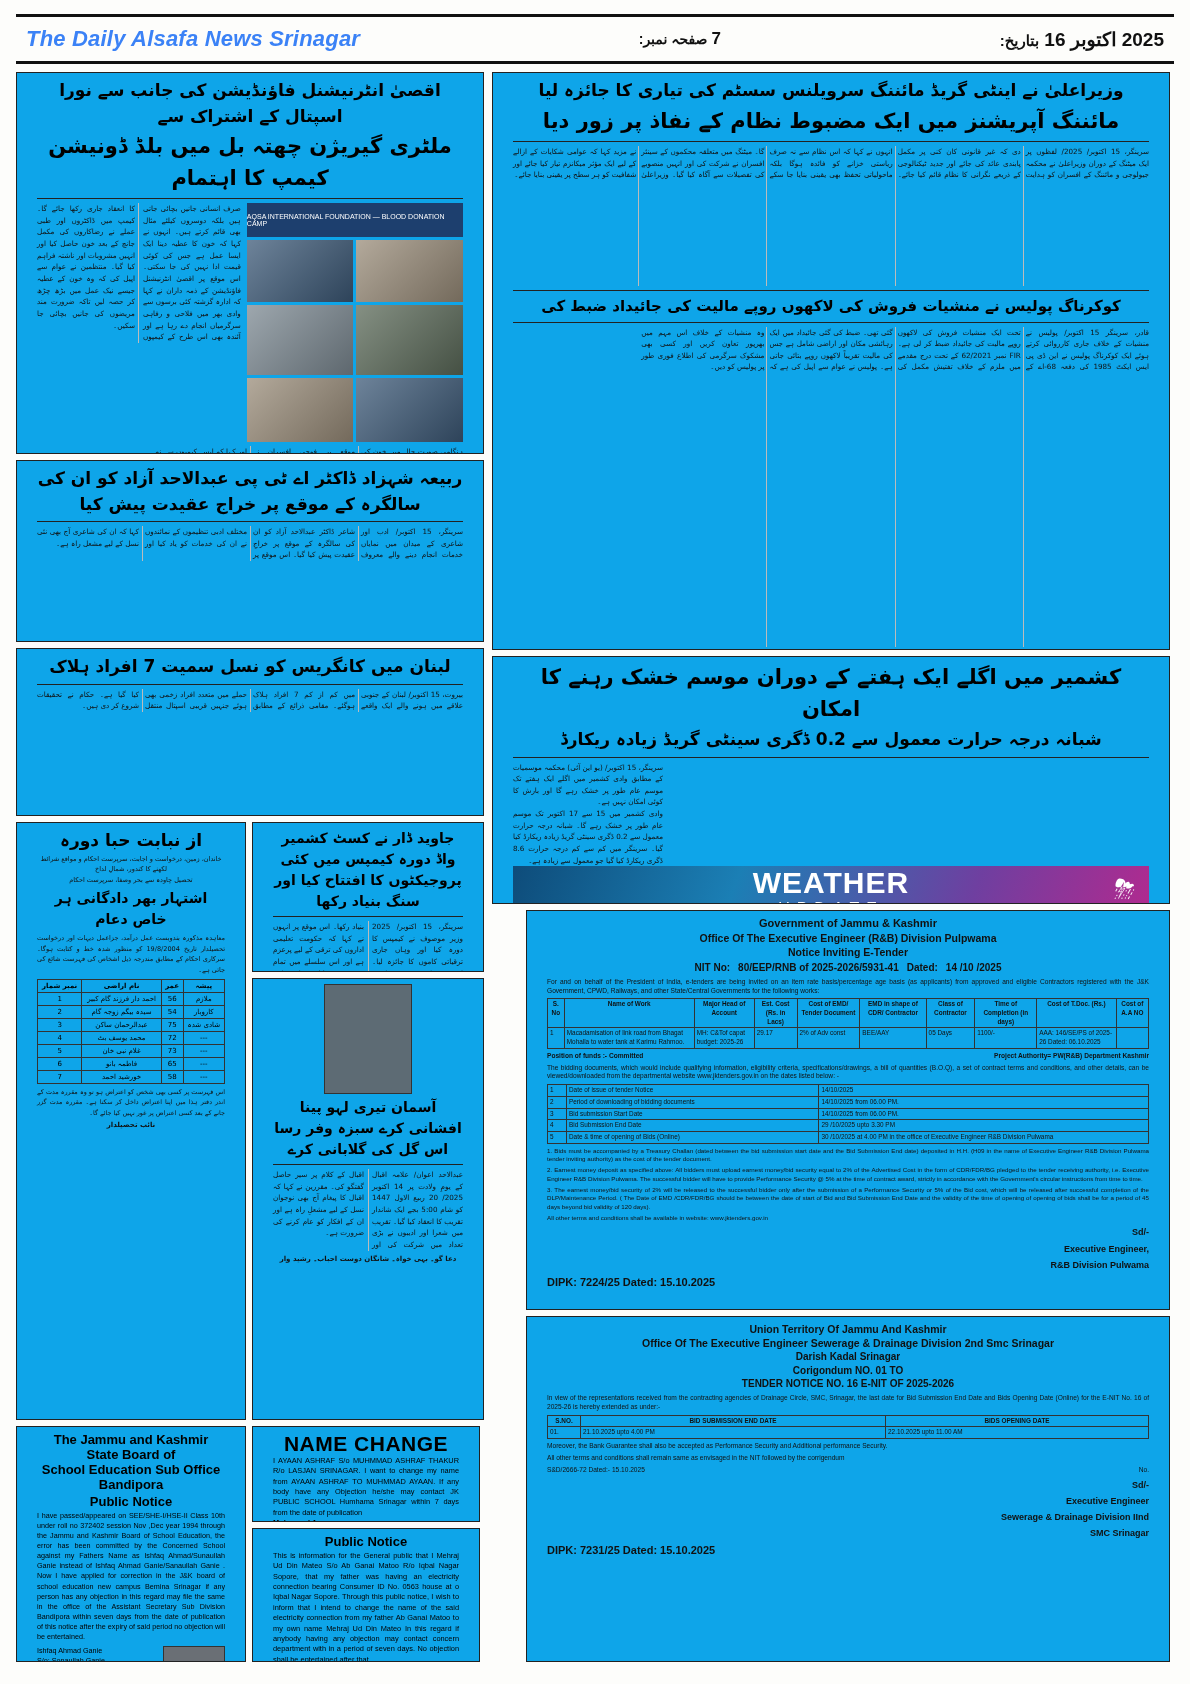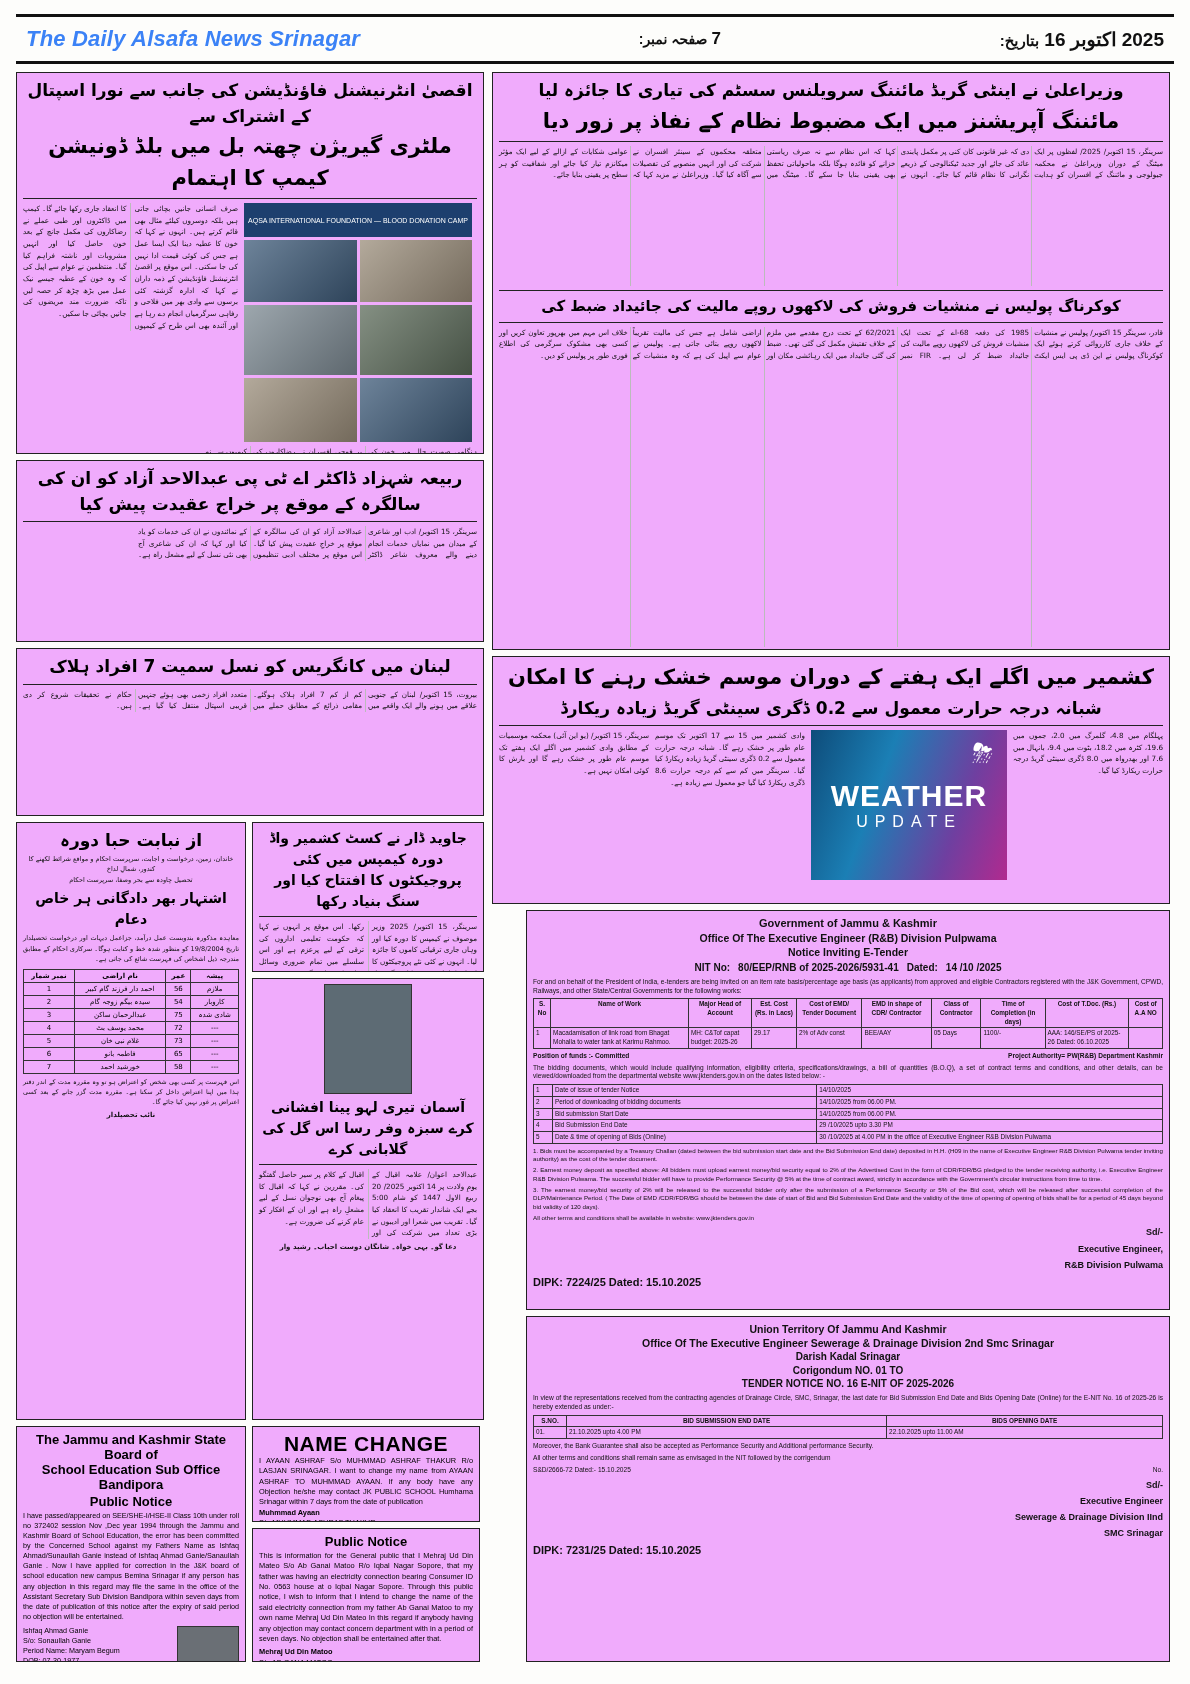--- a/index.html
+++ b/index.html
@@ -15,21 +15,21 @@
     padding:0 10px;margin-bottom:8px;
   }
   .mast-title{font-size:22px;font-weight:bold;font-style:italic;letter-spacing:.2px;color:#3b82f6;}
   .mast-mid{font-size:15px;font-weight:bold;color:#111;direction:rtl;}
   .mast-right{font-size:19px;font-weight:bold;color:#111;direction:rtl;}
   .mast-mid .pg{font-size:17px;}
   
   .cols{display:flex;gap:8px;height:1590px;}
   .col-left{width:468px;display:flex;flex-direction:column;gap:6px;}
   .col-right{width:678px;display:flex;flex-direction:column;gap:6px;}
-  .box{border:1px solid #222;box-sizing:border-box;padding:5px 6px;overflow:hidden;background:#f0abfc;}
+  .box{border:1px solid #222;box-sizing:border-box;padding:5px 20px;overflow:hidden;background:#0ea5e9;}
   .hl1{font-size:17px;font-weight:bold;line-height:1.5;text-align:center;direction:rtl;font-family:"DejaVu Sans",sans-serif;}
   .hl2{font-size:21px;font-weight:bold;line-height:1.5;text-align:center;direction:rtl;font-family:"DejaVu Sans",sans-serif;}
   .hl3{font-size:14px;font-weight:bold;line-height:1.5;text-align:center;direction:rtl;font-family:"DejaVu Sans",sans-serif;}
   .body-ur{font-size:7.2px;line-height:1.62;direction:rtl;text-align:justify;font-family:"DejaVu Sans",sans-serif;color:#111;}
   .rule{border-top:1px solid #222;margin:4px 0;}
   .mcols2{column-count:2;column-gap:8px;column-rule:1px solid #bbb;}
   .mcols4{column-count:4;column-gap:6px;column-rule:1px solid #bbb;}
   .mcols5{column-count:5;column-gap:5px;column-rule:1px solid #bbb;}
   
   .collage{display:grid;grid-template-columns:1fr 1fr;gap:3px;}
@@ -252,21 +252,21 @@
         <div class="rule"></div>
         <div class="hl1" style="font-size:15px;">کوکرناگ پولیس نے منشیات فروش کی لاکھوں روپے مالیت کی جائیداد ضبط کی</div>
         <div class="rule"></div>
         <div class="body-ur mcols5" style="height:320px;">قادر، سرینگر 15 اکتوبر/ پولیس نے منشیات کے خلاف جاری کارروائی کرتے ہوئے ایک کوکرناگ پولیس نے این ڈی پی ایس ایکٹ 1985 کی دفعہ 68-اے کے تحت ایک منشیات فروش کی لاکھوں روپے مالیت کی جائیداد ضبط کر لی ہے۔ FIR نمبر 62/2021 کے تحت درج مقدمے میں ملزم کے خلاف تفتیش مکمل کی گئی تھی۔ ضبط کی گئی جائیداد میں ایک رہائشی مکان اور اراضی شامل ہے جس کی مالیت تقریباً لاکھوں روپے بتائی جاتی ہے۔ پولیس نے عوام سے اپیل کی ہے کہ وہ منشیات کے خلاف اس مہم میں بھرپور تعاون کریں اور کسی بھی مشکوک سرگرمی کی اطلاع فوری طور پر پولیس کو دیں۔</div>
       </div>
 
       <div class="box" style="height:248px;">
         <div class="hl2">کشمیر میں اگلے ایک ہفتے کے دوران موسم خشک رہنے کا امکان</div>
         <div class="hl1" style="margin-top:2px;">شبانہ درجہ حرارت معمول سے 0.2 ڈگری سینٹی گریڈ زیادہ ریکارڈ</div>
         <div class="rule"></div>
-        <div style="display:flex;gap:6px;">
+        <div style="display:flex;flex-direction:column;">
           <div class="body-ur" style="width:150px;">سرینگر، 15 اکتوبر/ (یو این آئی) محکمہ موسمیات کے مطابق وادی کشمیر میں اگلے ایک ہفتے تک موسم عام طور پر خشک رہے گا اور بارش کا کوئی امکان نہیں ہے۔</div>
           <div class="body-ur" style="width:150px;">وادی کشمیر میں 15 سے 17 اکتوبر تک موسم عام طور پر خشک رہے گا۔ شبانہ درجہ حرارت معمول سے 0.2 ڈگری سینٹی گریڈ زیادہ ریکارڈ کیا گیا۔ سرینگر میں کم سے کم درجہ حرارت 8.6 ڈگری ریکارڈ کیا گیا جو معمول سے زیادہ ہے۔</div>
           <div class="weather" style="flex:1;">
             <div class="wx-img">
               <span class="wx-icon">⛈</span>
               <div class="wx-title">WEATHER</div>
               <div class="wx-sub">UPDATE</div>
             </div>
           </div>
           <div class="body-ur" style="width:150px;">پہلگام میں 4.8، گلمرگ میں 2.0، جموں میں 19.6، کٹرہ میں 18.2، بٹوت میں 9.4، بانہال میں 7.6 اور بھدرواہ میں 8.0 ڈگری سینٹی گریڈ درجہ حرارت ریکارڈ کیا گیا۔</div>

